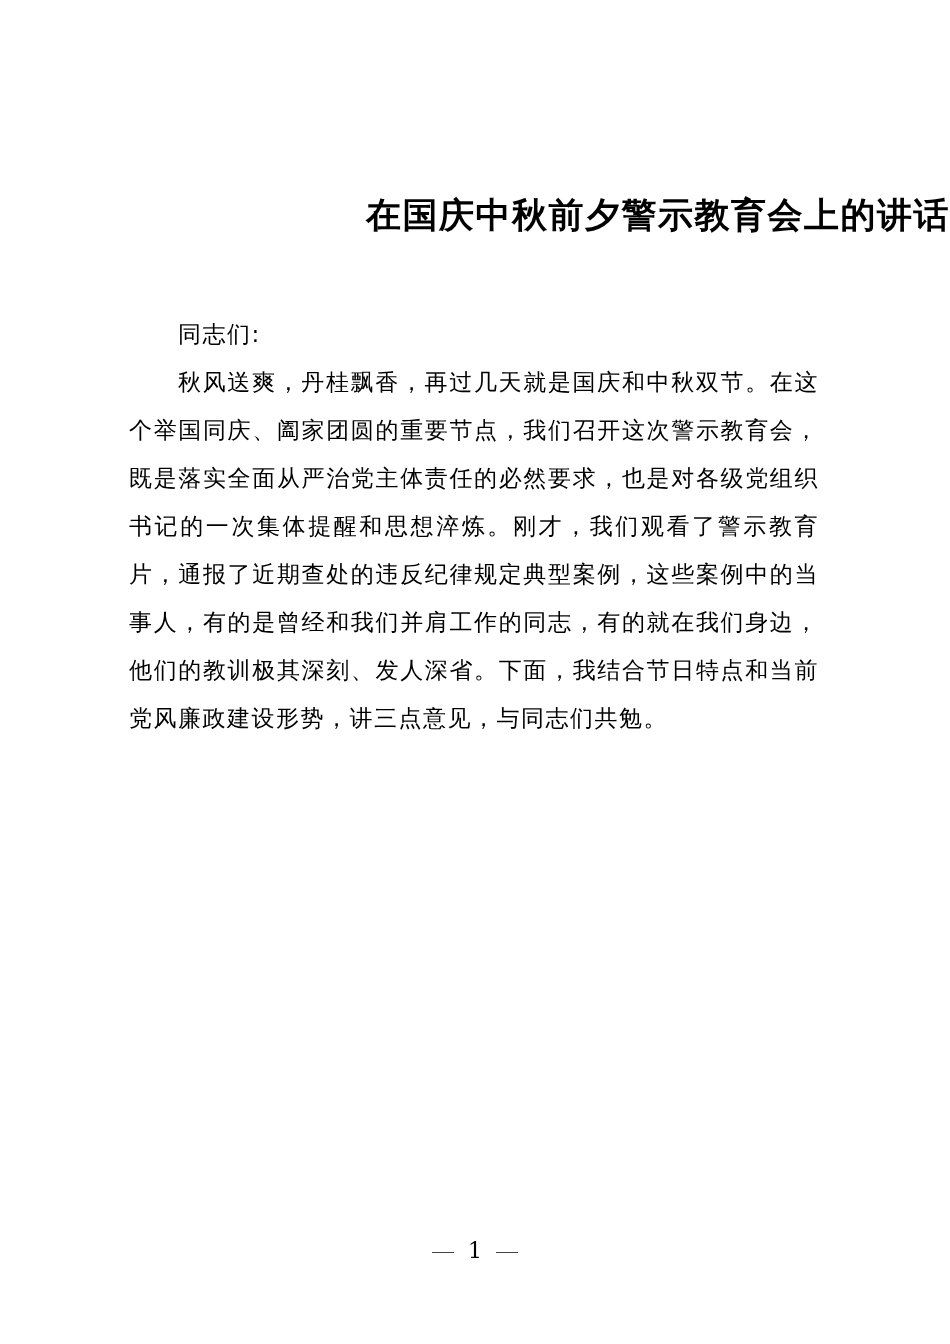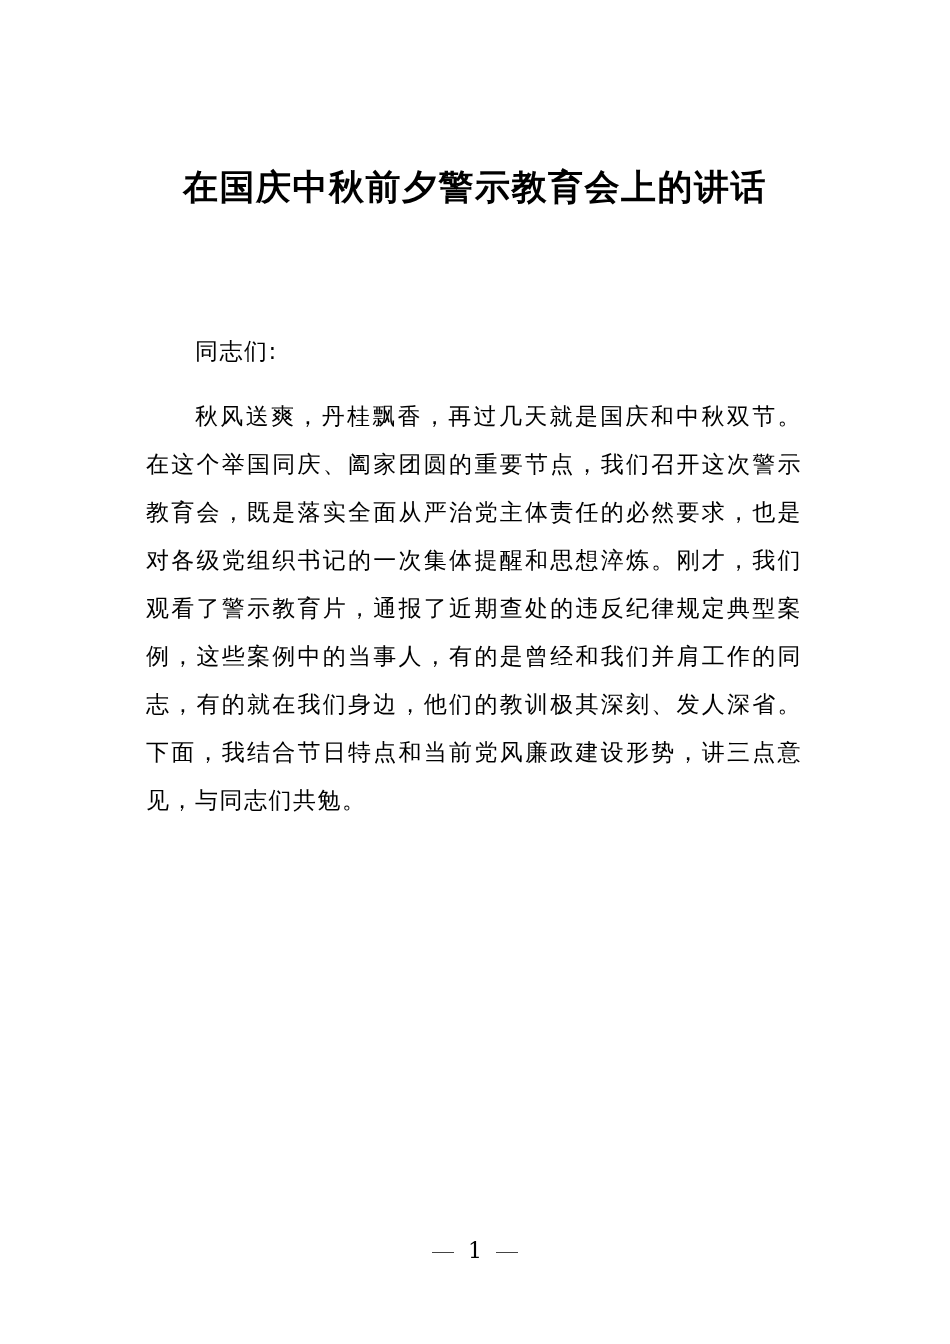--- a/index.html
+++ b/index.html
@@ -1,29 +1,29 @@
 <!DOCTYPE html>
 <html><head>
 <meta charset="utf-8">
 <style>
   html, body { margin: 0; padding: 0; background: #ffffff; }
   body { width: 950px; height: 1344px; position: relative; overflow: hidden; color: #000; }
   .page { position: absolute; left: 0; top: 0; width: 950px; height: 1344px; background: #fff; }
   .title {
-    position: absolute; left: 0; top: 164px; width: 950px; text-align: center;
+    position: absolute; left: 0; top: 192px; width: 950px; text-align: right;
     font-family: "DejaVu Serif", "Liberation Serif", serif;
     font-weight: bold; font-size: 35px; line-height: 46px; letter-spacing: 1.5px;
     margin: 0;
   }
   .body {
     position: absolute; left: 129px; top: 310px; width: 690px;
     font-family: "DejaVu Sans", "Liberation Sans", sans-serif;
     font-size: 23px; line-height: 48px; letter-spacing: 1.5px;
   }
-  .body p { margin: 17px; text-indent: 49px; text-align: justify; }
+  .body p { margin: 0; text-indent: 49px; text-align: justify; }
   .body p.salutation { text-indent: 49px; }
   .body p.heading { font-weight: bold; }
   .footer {
     position: absolute; left: 0; top: 1236px; width: 950px; text-align: center;
     font-family: "DejaVu Serif", "Liberation Serif", serif; font-size: 22px; line-height: 30px;
   }
   .footer .dash { display: inline-block; width: 22px; height: 1px; background: #444; vertical-align: middle; margin: 0 14px; }
 </style>
 </head>
 <body>

